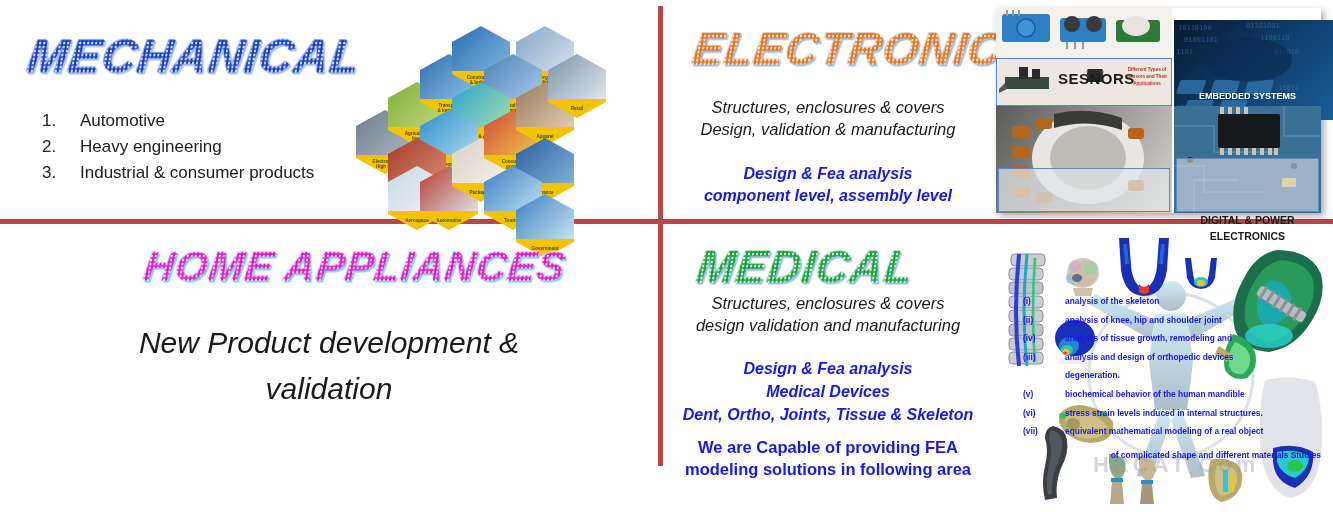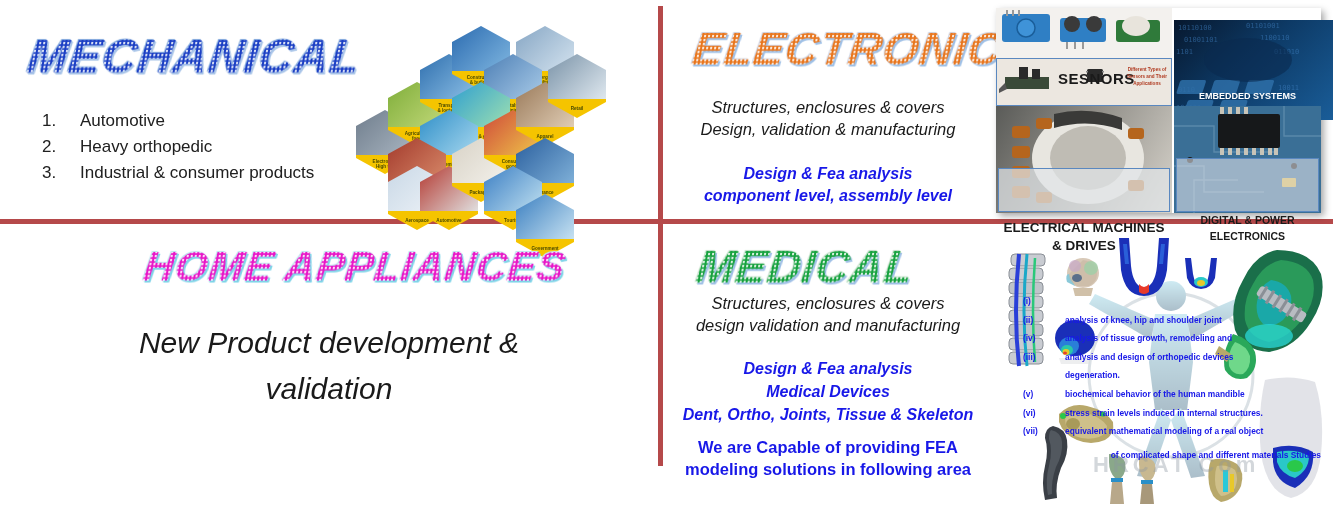--- a/index.html
+++ b/index.html
@@ -130,21 +130,21 @@
   <div class="quad" id="q-mech">
     <div class="wordart wa-mech">MECHANICAL</div>
 
     <ul id="mech-list">
       <li>
         <span class="num">1.</span>
         <span class="txt">Automotive</span>
       </li>
       <li>
         <span class="num">2.</span>
-        <span class="txt">Heavy orthopedic</span>
+        <span class="txt">Heavy engineering</span>
       </li>
       <li>
         <span class="num">3.</span>
         <span class="txt">Industrial &amp; consumer products</span>
       </li>
     </ul>
 
     <div id="hexwrap">
         <div class="hex" style="left: 4px; top: 92px;">
           <div class="img" style="background: linear-gradient(135deg, rgb(111, 125, 140) 0%, rgb(170, 182, 194) 100%);"></div>
@@ -309,21 +309,20 @@
             <rect x="16" y="80" width="18" height="12" rx="3"></rect>
             <rect x="40" y="12" width="16" height="11" rx="3"></rect>
             <rect x="40" y="86" width="16" height="11" rx="3"></rect>
             <rect x="132" y="22" width="16" height="11" rx="3"></rect>
             <rect x="132" y="74" width="16" height="11" rx="3"></rect>
           </g>
           <path d="M58 8 Q92 0 126 12 L126 24 Q92 12 58 22 Z" fill="#3a3a38"></path>
         </svg>
       </div>
       <div class="ec" style="left:2px;top:160px;width:172px;height:44px;background:rgba(225,228,232,.72);border:1.5px solid #5a88c0;"></div>
-      <div class="ec-label" style="left:2px;top:167px;width:172px;font-size:13.5px;line-height:18px;color:#1a1a1a;">ELECTRICAL MACHINES &amp; DRIVES</div>
 
       <div class="ec" style="left:178px;top:98px;width:147px;height:107px;background:linear-gradient(150deg,#2a5f8a 0%,#4a7fa8 50%,#7a9ab0 100%);">
         <svg width="147" height="107" viewBox="0 0 147 107">
           <rect x="0" y="0" width="147" height="107" fill="#3a6f96"></rect>
           <g stroke="#6f9ab8" stroke-width="1.4" fill="none" opacity=".6">
             <path d="M0 20 H40 V46 H100"></path>
               <path d="M0 60 H30 V86 H90"></path>
             <path d="M110 0 V30 H147"></path>
               <path d="M20 107 V74 H64"></path>
           </g>
@@ -499,20 +498,21 @@
         <path d="M18 2 Q34 6 40 20 Q44 36 32 46 Q18 50 10 38 Q6 20 18 2 Z" fill="#2aa85a"></path>
         <path d="M20 10 Q32 14 35 24 Q36 36 28 42 Q18 44 14 34 Q12 20 20 10 Z" fill="#6fd88a"></path>
         <path d="M4 14 L16 22 L12 30 L0 22 Z" fill="#b8a86a"></path>
       </svg>
 
       <div class="wm">HRCAT  Com</div>
 
       <ul id="medlist">
           <li>
             <span class="rn">(i)</span>
+            <span class="rt">analysis of the skeleton</span>
           </li>
           <li>
             <span class="rn">(ii)</span>
             <span class="rt">analysis of knee, hip and shoulder joint</span>
           </li>
           <li>
             <span class="rn">(iv)</span>
             <span class="rt">analysis of tissue growth, remodeling and</span>
           </li>
           <li>

